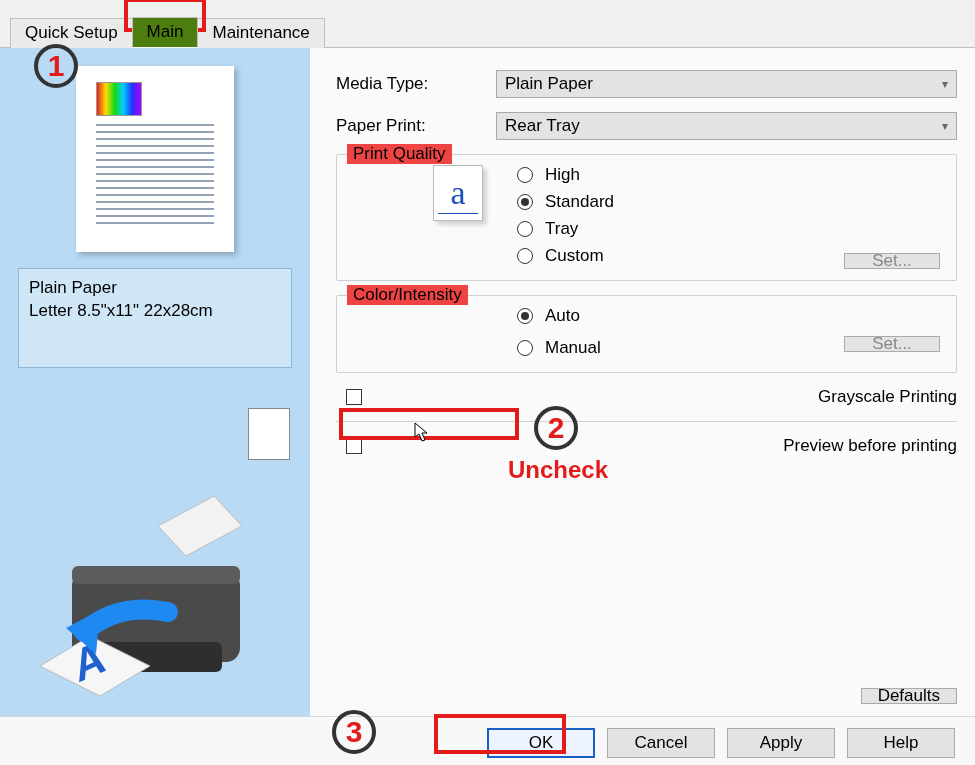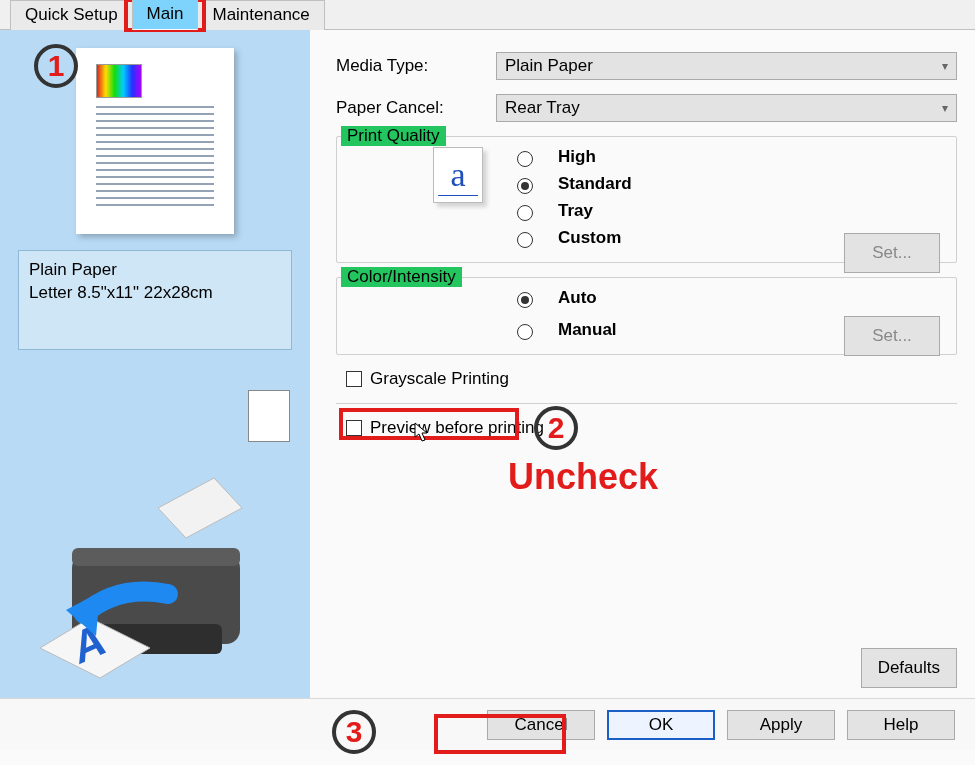--- a/index.html
+++ b/index.html
@@ -11,37 +11,37 @@
     background: #fafafa;
     color: #000;
     overflow: hidden;
     position: relative;
   }
 
   
   .tabs {
     display: flex;
     align-items: flex-end;
-    height: 30px;
+    height: 48px;
     padding-left: 10px;
     background: #f0f0f0;
     border-bottom: 1px solid #bfbfbf;
   }
   .tab {
     padding: 4px 14px 5px 14px;
     border: 1px solid #c0c0c0;
     border-bottom: none;
     background: #eaeaea;
     margin-right: -1px;
     position: relative;
     top: 1px;
     cursor: pointer;
   }
   .tab.active {
-    background: #7dd3fc;
+    background: #4d7c0f;
     border-bottom: 1px solid #fafafa;
     z-index: 2;
   }
 
   
   .content {
     display: flex;
     height: 668px;
     background: #fafafa;
   }
@@ -117,64 +117,64 @@
 
   .group {
     border: 1px solid #d0d0d0;
     border-radius: 2px;
     padding: 10px 14px 14px 14px;
     margin: 8px 0 14px 0;
     position: relative;
   }
   .group-title {
     position: absolute;
-    top: -11px; left: 4px;
-    background: #22c55e;
+    top: -11px; left: 10px;
+    background: #ef4444;
     padding: 0 6px;
   }
   .quality-body { display: flex; align-items: flex-start; gap: 34px; padding-left: 82px; }
   .quality-icon {
     width: 50px; height: 56px;
     background: #fff;
     border: 1px solid #bbb;
     display: flex; align-items: center; justify-content: center;
     font-family: "Times New Roman", serif;
     font-size: 34px; color: #1e4fbc;
     position: relative;
     box-shadow: 4px 4px 4px rgba(0,0,0,0.15);
   }
   .quality-icon::after{
     content:""; position:absolute; left:4px; right:4px; bottom:6px;
     border-bottom:1px solid #1e4fbc;
   }
   .radio-col { display: flex; flex-direction: column; gap: 7px; }
-  .radio-row { display: flex; align-items: flex-end; gap: 25px; cursor: pointer; font-weight: bold; }
+  .radio-row { display: flex; align-items: center; gap: 12px; cursor: pointer; }
   .radio {
     width: 16px; height: 16px; border: 1.5px solid #333; border-radius: 50%;
     display: inline-flex; align-items: center; justify-content: center;
     background: #fff;
   }
   .radio.checked::after {
     content:""; width: 8px; height:8px; background:#333; border-radius:50%;
   }
   .btn {
-    min-width: 96px; height: 40px;
+    min-width: 96px; height: 16px;
     border: 1px solid #aaa; background: #e3e3e3;
     display: inline-flex; align-items: center; justify-content: center;
     cursor: pointer;
     padding: 0 16px;
   }
   .btn.disabled { color:#888; cursor: default; }
   .set-btn-wrap { position: absolute; right: 16px; }
   .set-custom { top: 96px; }
 
   .color-body { display:flex; gap:34px; padding-left:166px; }
   .color-body .radio-col { gap: 12px; }
 
-  .checkrow { display:flex; align-items:center; gap:8px; margin: 14px 0 0 10px; cursor:pointer; }
+  .checkrow { display:flex; align-items:center; gap:8px; margin: 14px 0 0 10px; cursor:pointer;justify-content:space-between; }
   .checkbox {
     width:16px; height:16px; border:1.5px solid #333; background:#fff;
     display:inline-block;
   }
 
   .defaults-wrap { position:absolute; right:18px; bottom:10px;padding-left:12px; }
 
   
   .bottom-bar {
     border-top: 1px solid #d8d8d8;
@@ -191,21 +191,21 @@
   .anno-circle {
     position:absolute; border: 4px solid #333; border-radius:50%;
     width:44px; height:44px;
     display:flex; align-items:center; justify-content:center;
     font-weight:800; font-family: Arial, sans-serif;
     font-size:30px; color:#e21b1b; pointer-events:none;
     background: rgba(255,255,255,0);
   }
   .anno-text {
     position:absolute; color:#e21b1b; font-weight:800;
-    font-family: Arial, sans-serif; font-size:36px; pointer-events:none;
+    font-family: Arial, sans-serif; font-size:24px; pointer-events:none;
   }
   .cursor-icon {
     position:absolute; width:16px; height:20px; pointer-events:none;
   }
   .cursor-icon svg { width:100%; height:100%; }
 </style>
 </head>
 <body>
 
 <div class="tabs">
@@ -256,21 +256,21 @@
 
   <div class="right-panel">
     <div class="row">
       <div class="lbl">Media Type:</div>
       <div class="select">
         <span>Plain Paper</span>
         <span class="chev">▾</span>
       </div>
     </div>
     <div class="row">
-      <div class="lbl">Paper Cancel:</div>
+      <div class="lbl">Paper Print:</div>
       <div class="select">
         <span>Rear Tray</span>
         <span class="chev">▾</span>
       </div>
     </div>
 
     <div class="group">
       <div class="group-title">Print Quality</div>
       <div class="quality-body">
         <div class="quality-icon">a</div>
@@ -327,22 +327,22 @@
       <span>Preview before printing</span>
     </div>
 
     <div class="defaults-wrap">
       <div class="btn">Defaults</div>
     </div>
   </div>
 </div>
 
 <div class="bottom-bar">
+  <div class="btn primary">OK</div>
   <div class="btn">Cancel</div>
-  <div class="btn primary">OK</div>
   <div class="btn">Apply</div>
   <div class="btn">Help</div>
 </div>
 
 <div class="anno-box" style="left:124px; top:-2px; width:82px; height:34px;"></div>
 <div class="anno-circle" style="left:34px; top:44px;">1</div>
 
 <div class="anno-box" style="left:339px; top:408px; width:180px; height:32px;"></div>
 <div class="anno-circle" style="left:534px; top:406px;">2</div>
 <div class="anno-text" style="left:508px; top:456px;">Uncheck</div>

